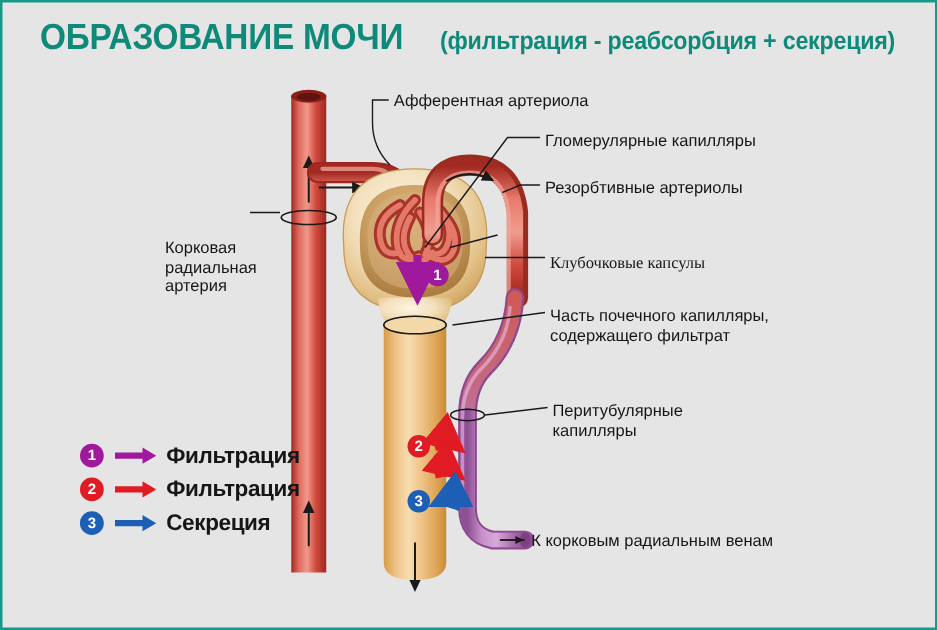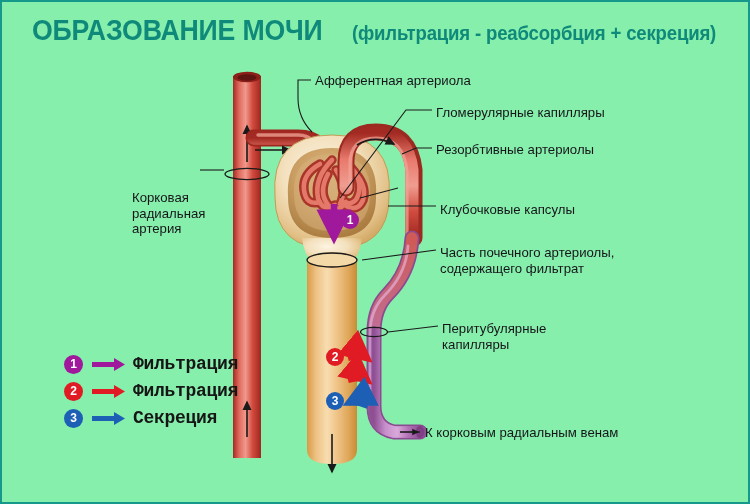--- a/index.html
+++ b/index.html
@@ -1,19 +1,19 @@
 <!DOCTYPE html>
 <html><head>
 <meta charset="utf-8">
 <style>
   html,body{margin:0;padding:0;background:#fff;}
   body{font-family:"Liberation Sans",sans-serif;}
   #root{
     position:relative;width:750px;height:504px;
-    background:#86efac;
+    background:#e5e5e5;
     border:2px solid #16998a;
     box-sizing:border-box;
     overflow:hidden;
   }
   .ttl{
     position:absolute;left:30px;top:12px;
     white-space:nowrap;
     color:#0f8a7a;
     font-weight:bold;
     letter-spacing:-0.2px;
@@ -27,21 +27,21 @@
   svg.art{position:absolute;left:0;top:0;width:750px;height:504px;}
   .legend{position:absolute;left:62px;top:350px;}
   .lrow{display:flex;align-items:center;height:24px;margin-bottom:3px;}
   .badge{
     width:19px;height:19px;border-radius:50%;
     color:#fff;font-size:12px;font-weight:bold;
     display:flex;align-items:center;justify-content:center;
     flex:0 0 auto;
   }
   .larrow{width:36px;height:19px;margin:0 7px;flex:0 0 auto;}
-  .ltext{font-size:18px;color:#161616;font-weight:bold;letter-spacing:-0.3px;font-family:Liberation Mono, monospace;}
+  .ltext{font-size:18px;color:#161616;font-weight:bold;letter-spacing:-0.3px;}
 </style>
 </head>
 <body>
 
 <div id="root">
 
   <div class="ttl">
     <span class="ttl-main">ОБРАЗОВАНИЕ МОЧИ</span><span class="ttl-sub">(фильтрация - реабсорбция + секреция)</span>
   </div>
 
@@ -198,22 +198,22 @@
       <path d="M398,430 L416,430" marker-end="url(#mBlack)"></path>
     </g>
   </svg>
 
   <div class="lbl" style="left:313px;top:71px;">Афферентная артериола</div>
   <div class="lbl" style="left:434px;top:103px;">Гломерулярные капилляры</div>
   <div class="lbl" style="left:434px;top:140px;">Резорбтивные артериолы</div>
   <div class="lbl" style="left:130px;top:140px;margin-top:48px;">Корковая
 радиальная
 артерия</div>
-  <div class="lbl" style="left:438px;top:200px;">Клубочковые капсулы</div>
-  <div class="lbl" style="left:438px;top:243px;">Часть почечного артериолы,
+  <div class="lbl" style="left:438px;top:200px;font-family:Liberation Serif, serif;">Клубочковые капсулы</div>
+  <div class="lbl" style="left:438px;top:243px;">Часть почечного капилляры,
 содержащего фильтрат</div>
   <div class="lbl" style="left:423px;top:423px;">К корковым радиальным венам</div>
   <div class="lbl" style="left:440px;top:319px;">Перитубулярные
 капилляры</div>
 
   <div class="badge" style="position:absolute;left:339px;top:209px;width:18px;height:18px;background:#a0189b;">1</div>
   <div class="badge" style="position:absolute;left:324px;top:346px;width:18px;height:18px;background:#e01b24;">2</div>
   <div class="badge" style="position:absolute;left:324px;top:390px;width:18px;height:18px;background:#1c5fb4;">3</div>
 
   <div class="legend">

